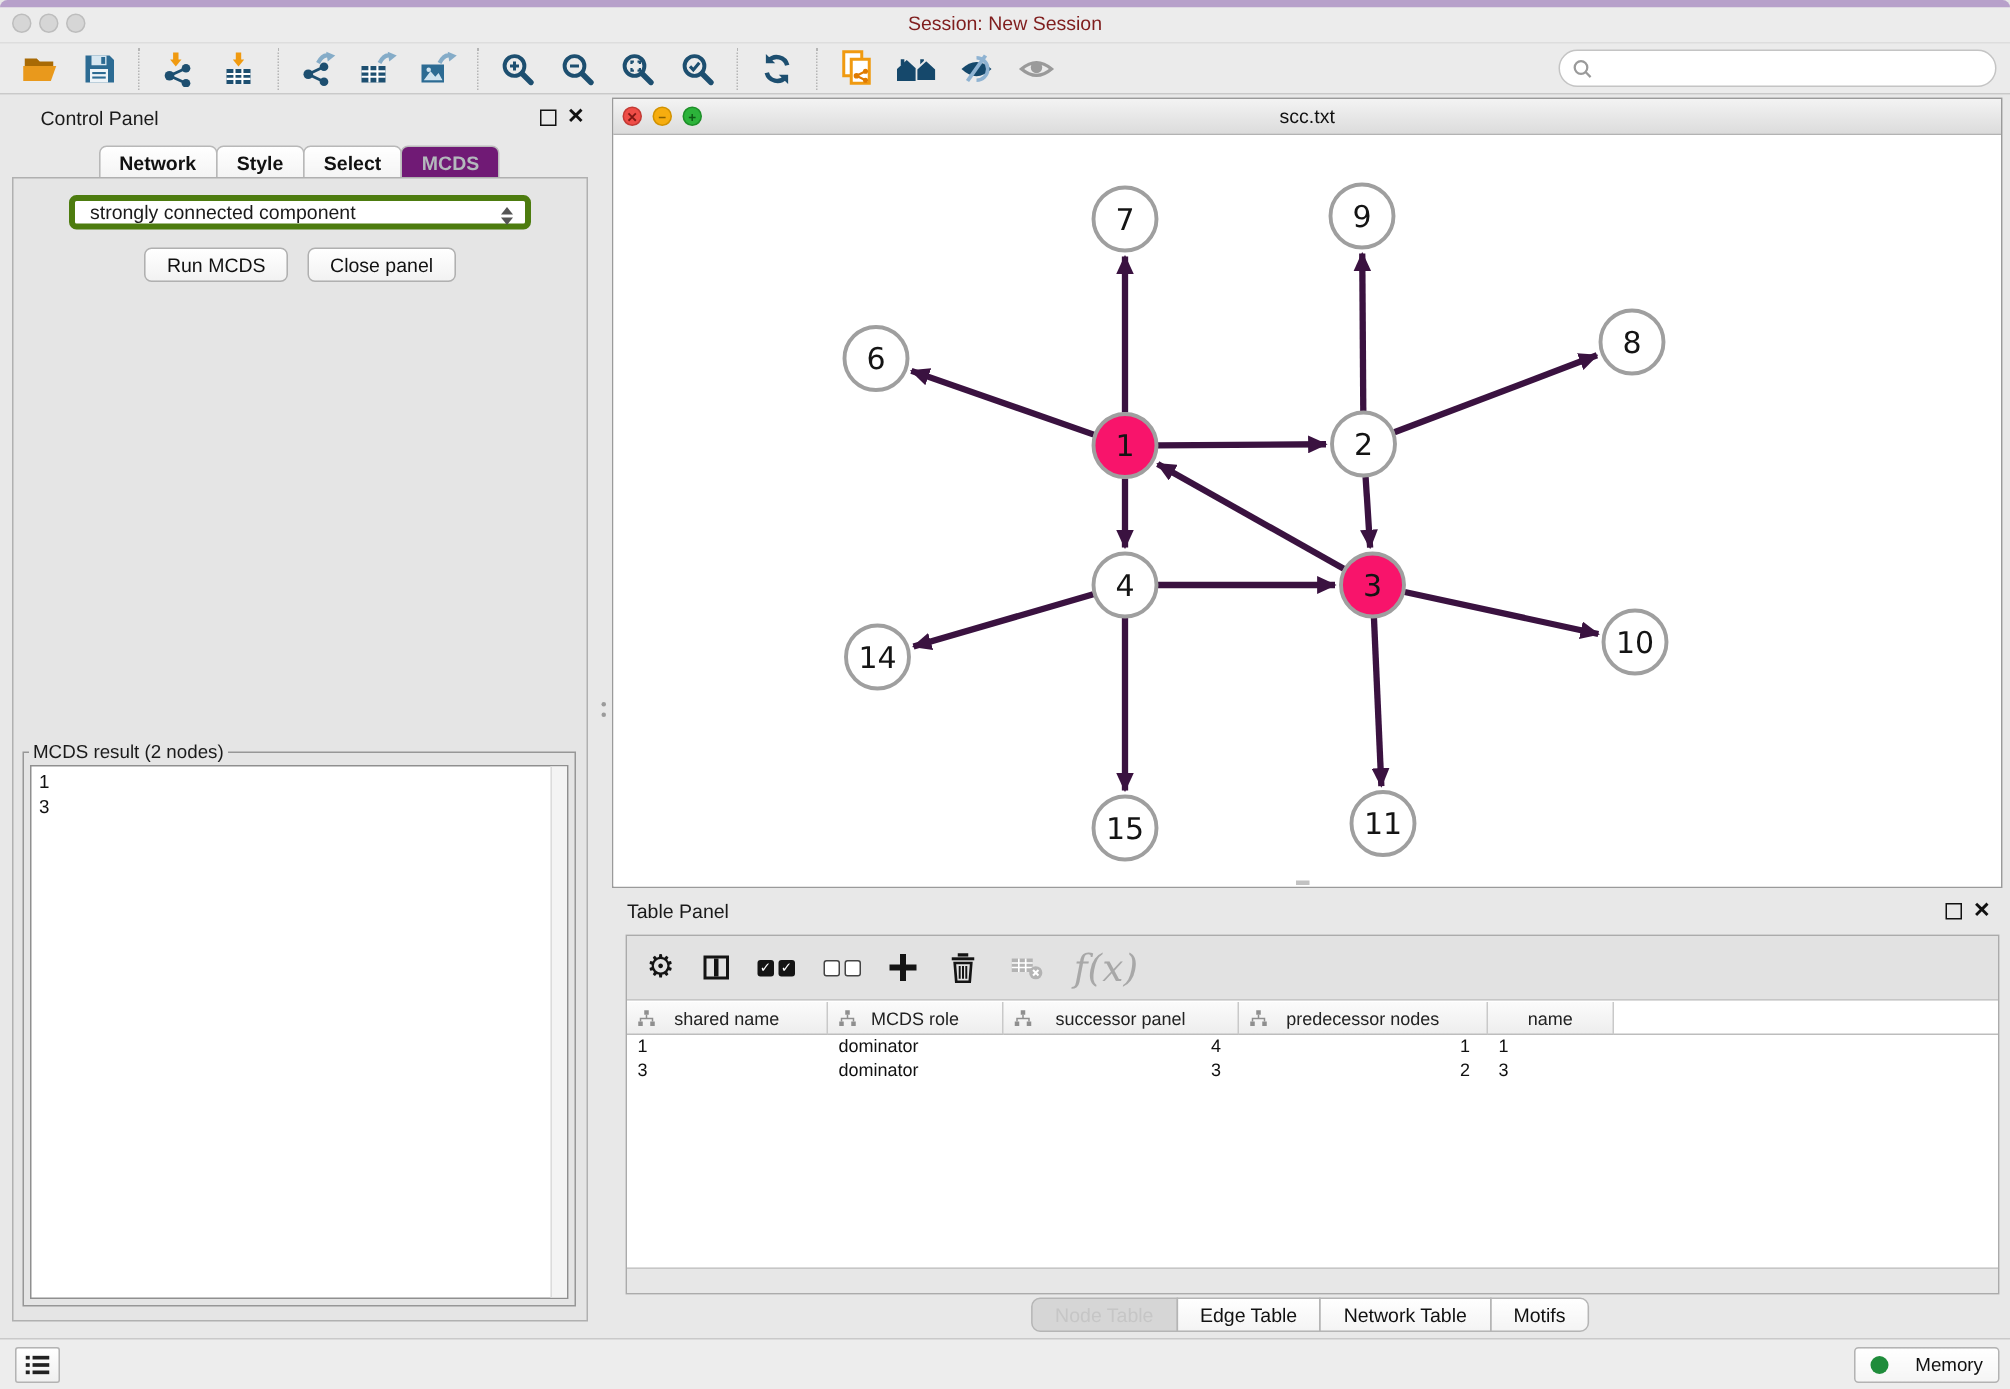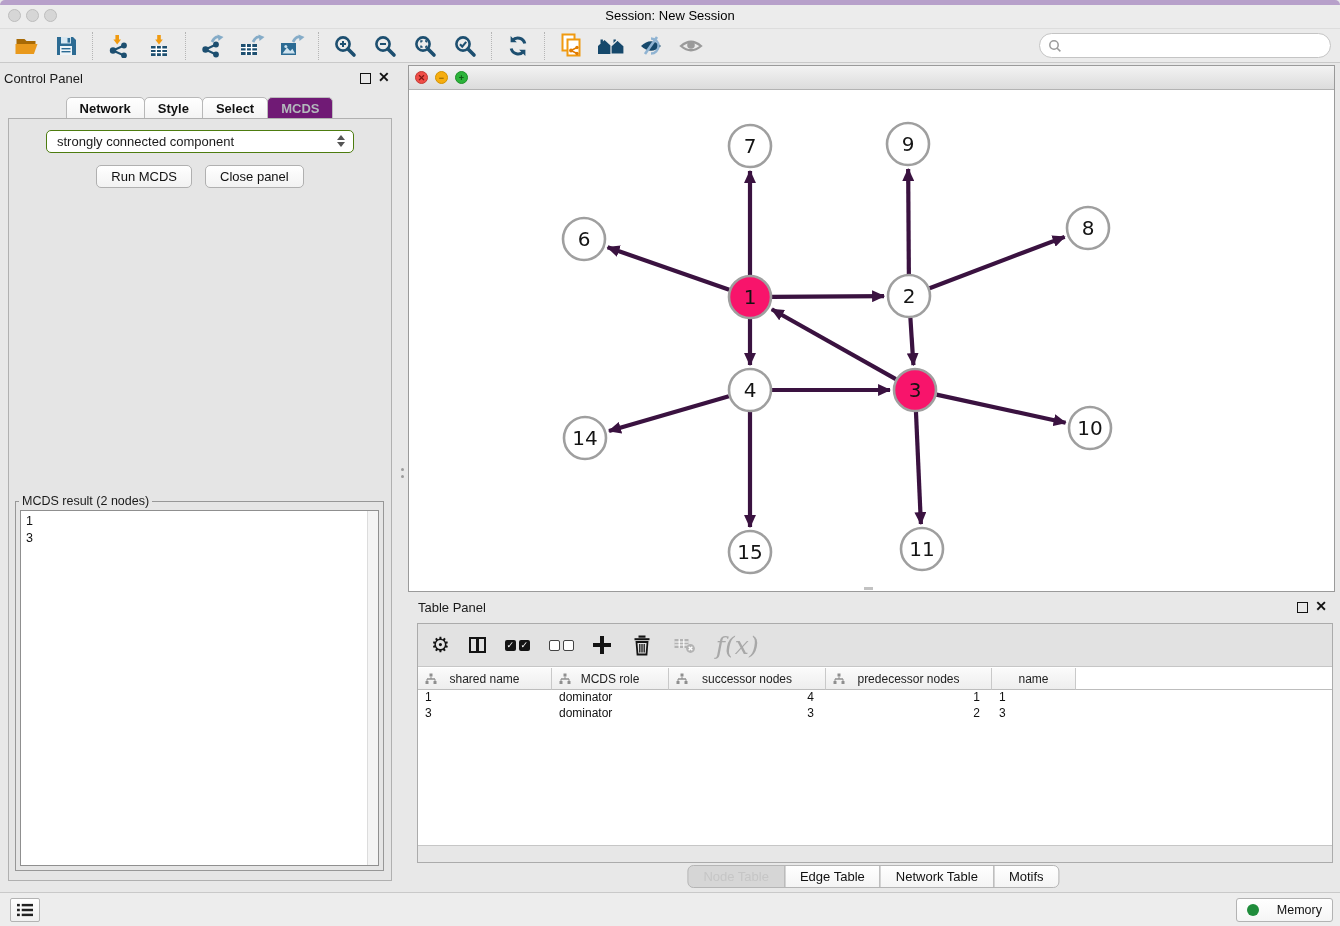--- a/index.html
+++ b/index.html
@@ -8,49 +8,49 @@
     width:1340px; height:926px; position:relative; overflow:hidden;
     background:#e8e8e8; font-family:"Liberation Sans", sans-serif; color:#1a1a1a;
   }
   
   .top-strip { position:absolute; left:0; top:0; width:1340px; height:5px;
     background:#b7a0ca; border-radius:7px 7px 0 0; }
   .titlebar { position:absolute; left:0; top:5px; width:1340px; height:23px; background:#ececec; }
   .tl-dot { position:absolute; top:4px; width:13px; height:13px; border-radius:50%;
     background:#d6d6d6; border:1px solid #bdbdbd; }
   .title-text { position:absolute; left:0; right:0; top:3px; text-align:center;
-    font-size:13px; color:#000000; }
+    font-size:13px; color:#7f1d1d; }
   
   .toolbar { position:absolute; left:0; top:28px; width:1340px; height:35px;
     background:#ebebeb; border-top:1px solid #dddddd; border-bottom:1px solid #c9c9c9;
     display:flex; align-items:center; padding-left:6px; }
   .tbi { width:40px; height:32px; display:flex; align-items:center; justify-content:center;
     background:none; border:none; padding:0; cursor:default; }
   .tsep { width:1px; height:28px; margin:0 6px; border-left:1px dotted #b5b5b5; }
   .search-box { position:absolute; right:9px; top:4px; width:292px; height:25px;
     background:#fff; border:1px solid #c4c4c4; border-radius:13px;
     display:flex; align-items:center; padding-left:8px; }
   .search-box input { border:none; outline:none; flex:1; height:20px; font-size:13px;
     background:transparent; font-family:"Liberation Sans", sans-serif; }
   
-  .cp-title { position:absolute; left:4px; top:71px; font-size:13px; }
+  .cp-title { position:absolute; left:27px; top:71px; font-size:13px; }
   .panel-float { width:11px; height:11px; border:1.6px solid #111; display:inline-block; }
   .panel-close { font-size:14px; font-weight:bold; color:#111; line-height:11px; }
   .cp-float { position:absolute; left:360px; top:73px; }
   .cp-close { position:absolute; left:378px; top:72px; }
   .cp-tabs { position:absolute; left:0; top:97px; width:400px; display:flex; justify-content:center; }
   .tab-top { height:22px; padding:0 13px; font-size:13px; font-weight:600;
     background:linear-gradient(#ffffff,#f4f4f4); border:1px solid #b8b8b8; margin-left:-1px;
     border-radius:5px 5px 0 0; display:flex; align-items:center; color:#111; }
   .tab-top.selected { background:#701a75; color:#b3b9bc; border-color:#bcbcbc; }
   .cp-content { position:absolute; left:8px; top:118px; width:384px; height:763px;
     background:#e5e5e5; border:1px solid #b0b0b0; }
   .opt-label { margin-top:17px; text-align:center; font-size:13px; }
   .opt-select { margin:11px auto 0 auto; width:308px; height:23px; background:#fff;
-    border:1px solid #4d7c0f; border-radius:5px; display:flex; align-items:center;
+    border:4px solid #4d7c0f; border-radius:5px; display:flex; align-items:center;
     padding-left:10px; font-size:13px; position:relative; }
   .spinner { position:absolute; right:8px; top:4px; display:flex; flex-direction:column; gap:2px; }
   .spinner i { width:0; height:0; border-left:4px solid transparent; border-right:4px solid transparent; }
   .spin-up { border-bottom:5px solid #555; }
   .spin-dn { border-top:5px solid #555; }
   .cp-buttons { margin-top:12px; display:flex; justify-content:center; gap:13px; }
   .mac-btn { height:23px; padding:0 14px; font-size:13px; font-family:"Liberation Sans",sans-serif;
     background:linear-gradient(#ffffff,#f2f2f2); border:1px solid #b0b0b0; border-radius:5px; color:#111; }
   .result-box { position:absolute; left:6px; top:375px; width:369px; height:377px;
     border:1px solid #979797; margin:0; padding:0; }
@@ -315,20 +315,21 @@
 </div>
 
 <span class="divider-dot" style="left:401px; top:468px;"></span>
 <span class="divider-dot" style="left:401px; top:475px;"></span>
 
 <div class="net-window">
   <div class="net-titlebar">
     <span class="mac-light ml-red">✕</span>
     <span class="mac-light ml-yellow">−</span>
     <span class="mac-light ml-green">+</span>
+    <div class="net-title">scc.txt</div>
   </div>
   <div class="net-canvas">
     <svg id="graph-svg" width="925" height="501">
         <defs>
           <marker id="arr" viewBox="0 0 12 11" refX="11" refY="5.5" markerWidth="13" markerHeight="12" orient="auto" markerUnits="userSpaceOnUse">
             <path d="M0 0 L12 5.5 L0 11 z" fill="#3a1240"></path>
           </marker>
         </defs>
         <line x1="341" y1="185" x2="341" y2="81" stroke="#3a1240" stroke-width="4.2" marker-end="url(#arr)"></line>
         <line x1="320.23121807335133" y1="199.7434376400866" x2="198.60088855300984" y2="157.24609359081066" stroke="#3a1240" stroke-width="4.2" marker-end="url(#arr)"></line>
@@ -423,21 +424,21 @@
           </svg>
           <span>MCDS role</span>
         </div>
         <div class="tp-hcell" style="width: 157px;">
           <svg width="12" height="12" viewBox="0 0 12 12">
             <rect x="4.5" y="0.5" width="3" height="3" fill="#8f8f8f"></rect>
             <rect x="0.5" y="8" width="3" height="3" fill="#8f8f8f"></rect>
             <rect x="8.5" y="8" width="3" height="3" fill="#8f8f8f"></rect>
             <path d="M6 3.5v2.5M2 8V6h8v2M2 6h8" stroke="#8f8f8f" fill="none" stroke-width="1"></path>
           </svg>
-          <span>successor nodes</span>
+          <span>successor panel</span>
         </div>
         <div class="tp-hcell" style="width: 166px;">
           <svg width="12" height="12" viewBox="0 0 12 12">
             <rect x="4.5" y="0.5" width="3" height="3" fill="#8f8f8f"></rect>
             <rect x="0.5" y="8" width="3" height="3" fill="#8f8f8f"></rect>
             <rect x="8.5" y="8" width="3" height="3" fill="#8f8f8f"></rect>
             <path d="M6 3.5v2.5M2 8V6h8v2M2 6h8" stroke="#8f8f8f" fill="none" stroke-width="1"></path>
           </svg>
           <span>predecessor nodes</span>
         </div>

